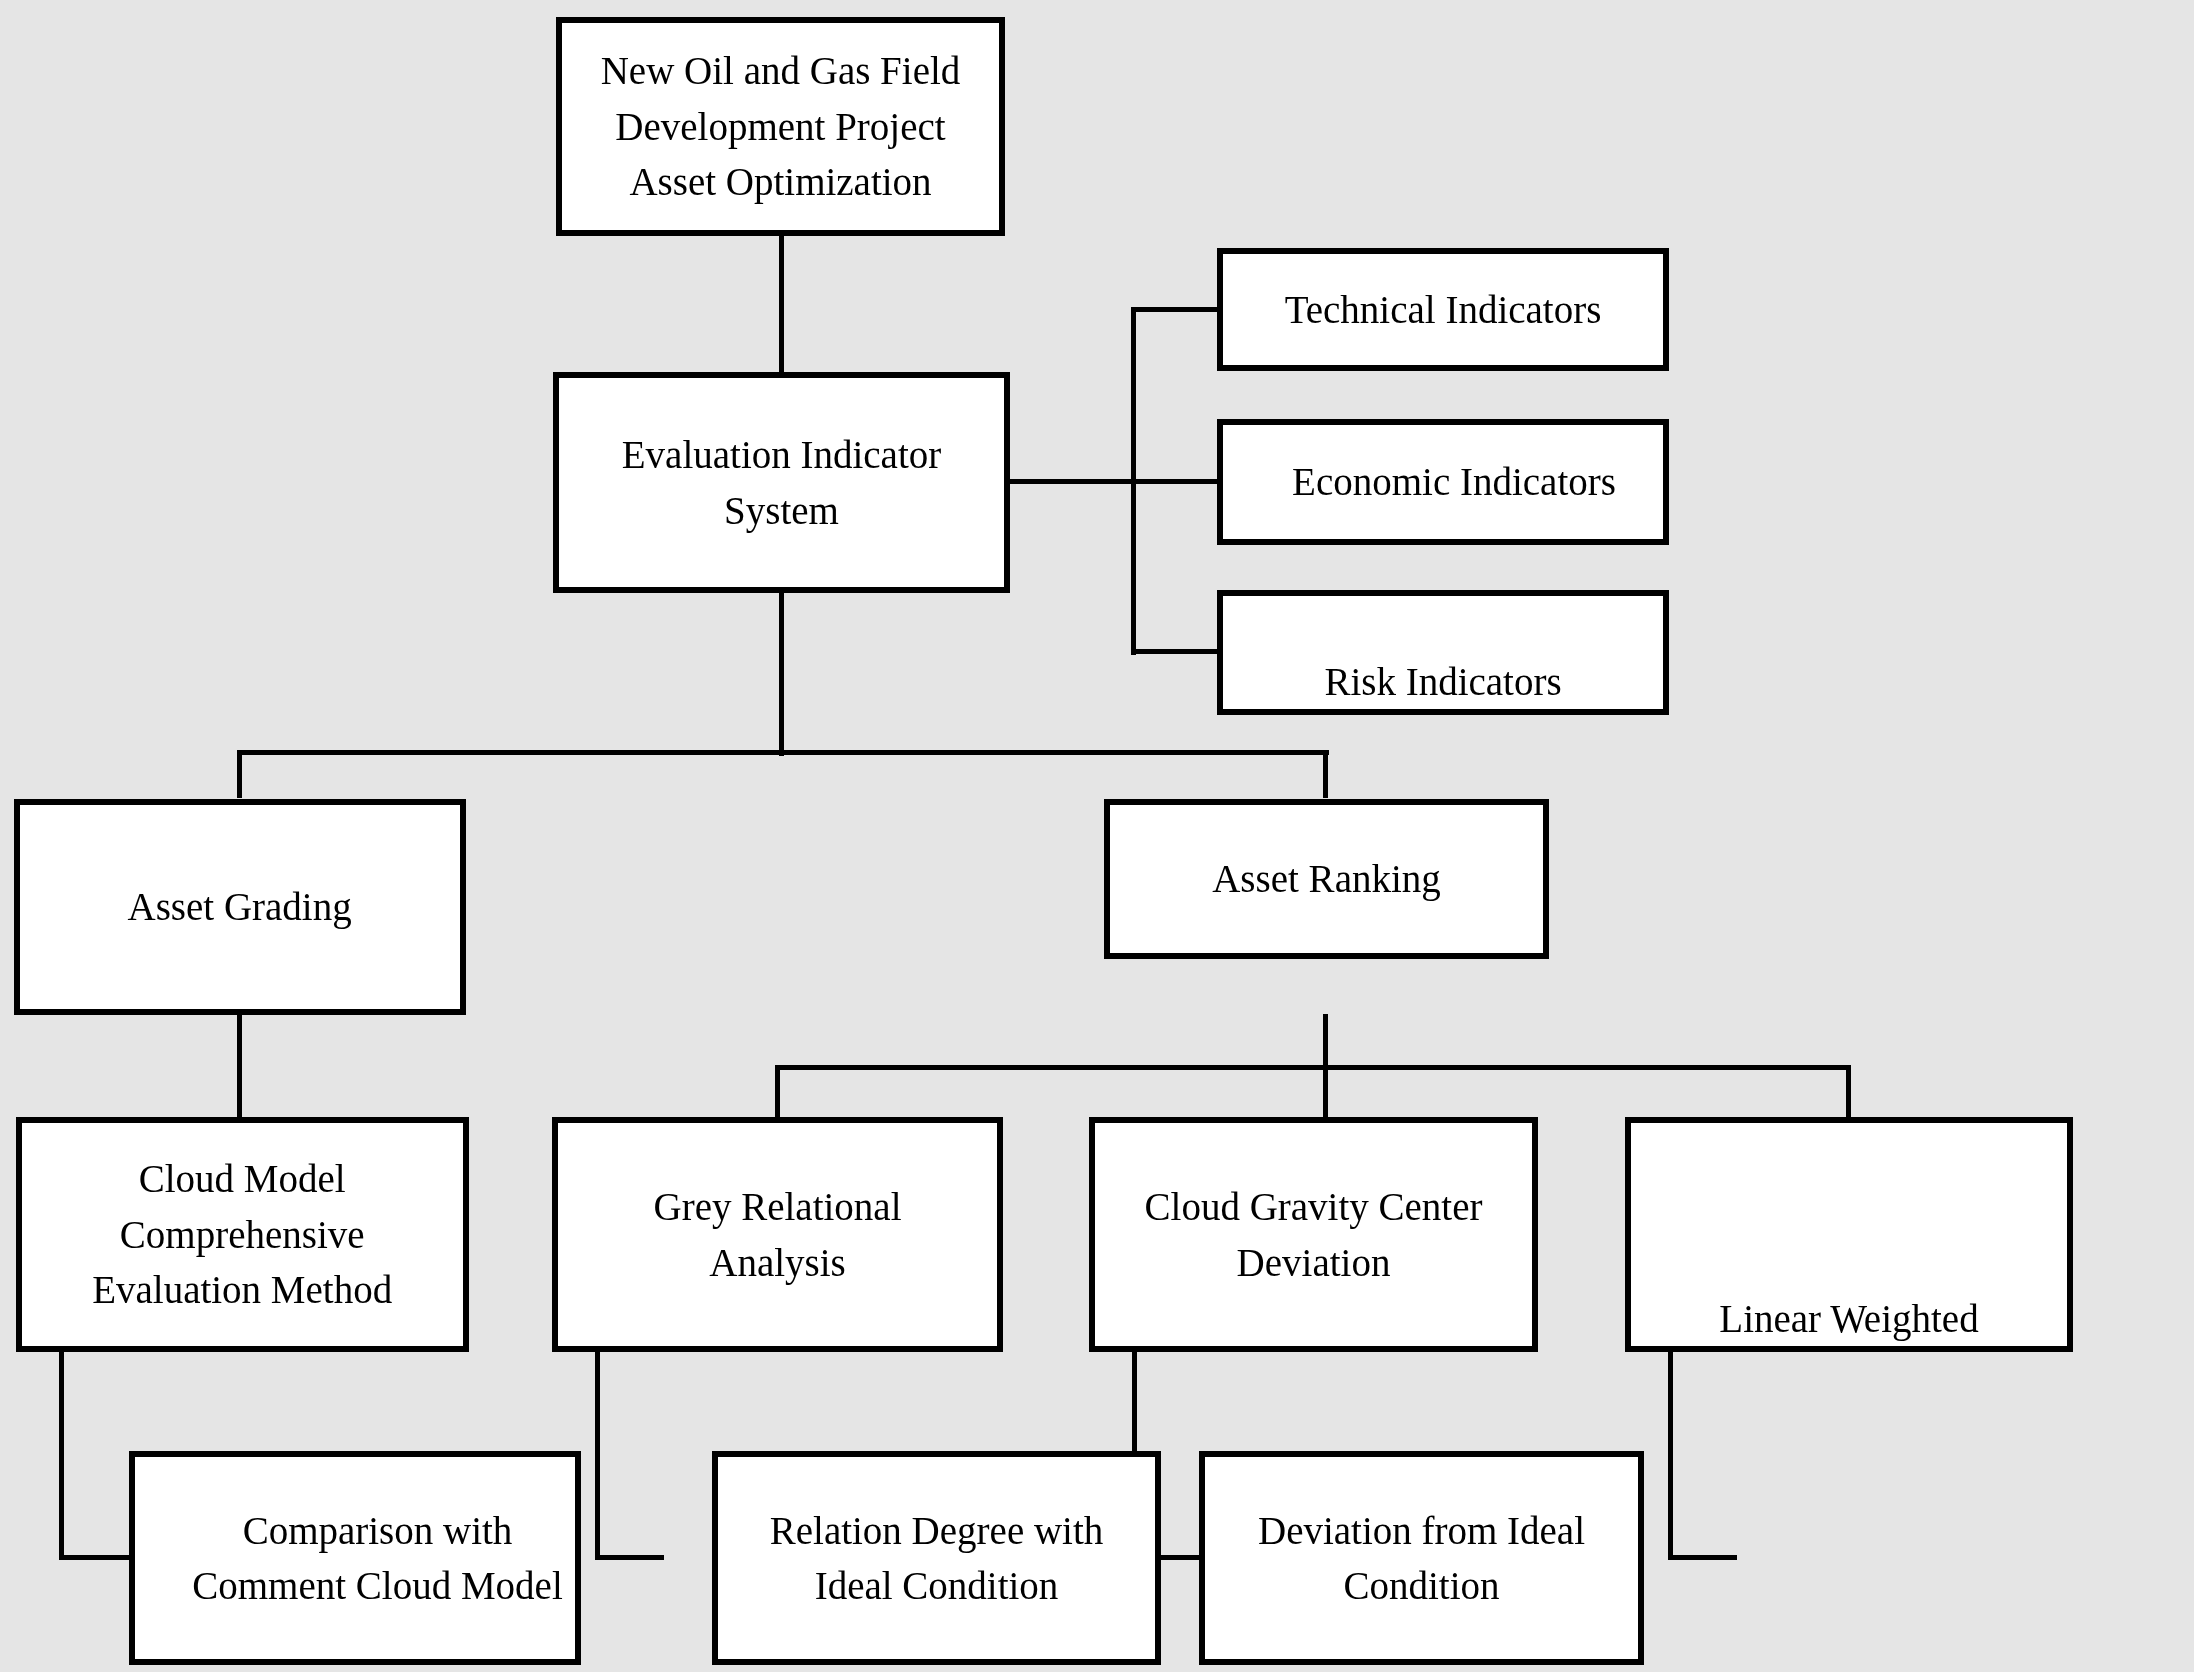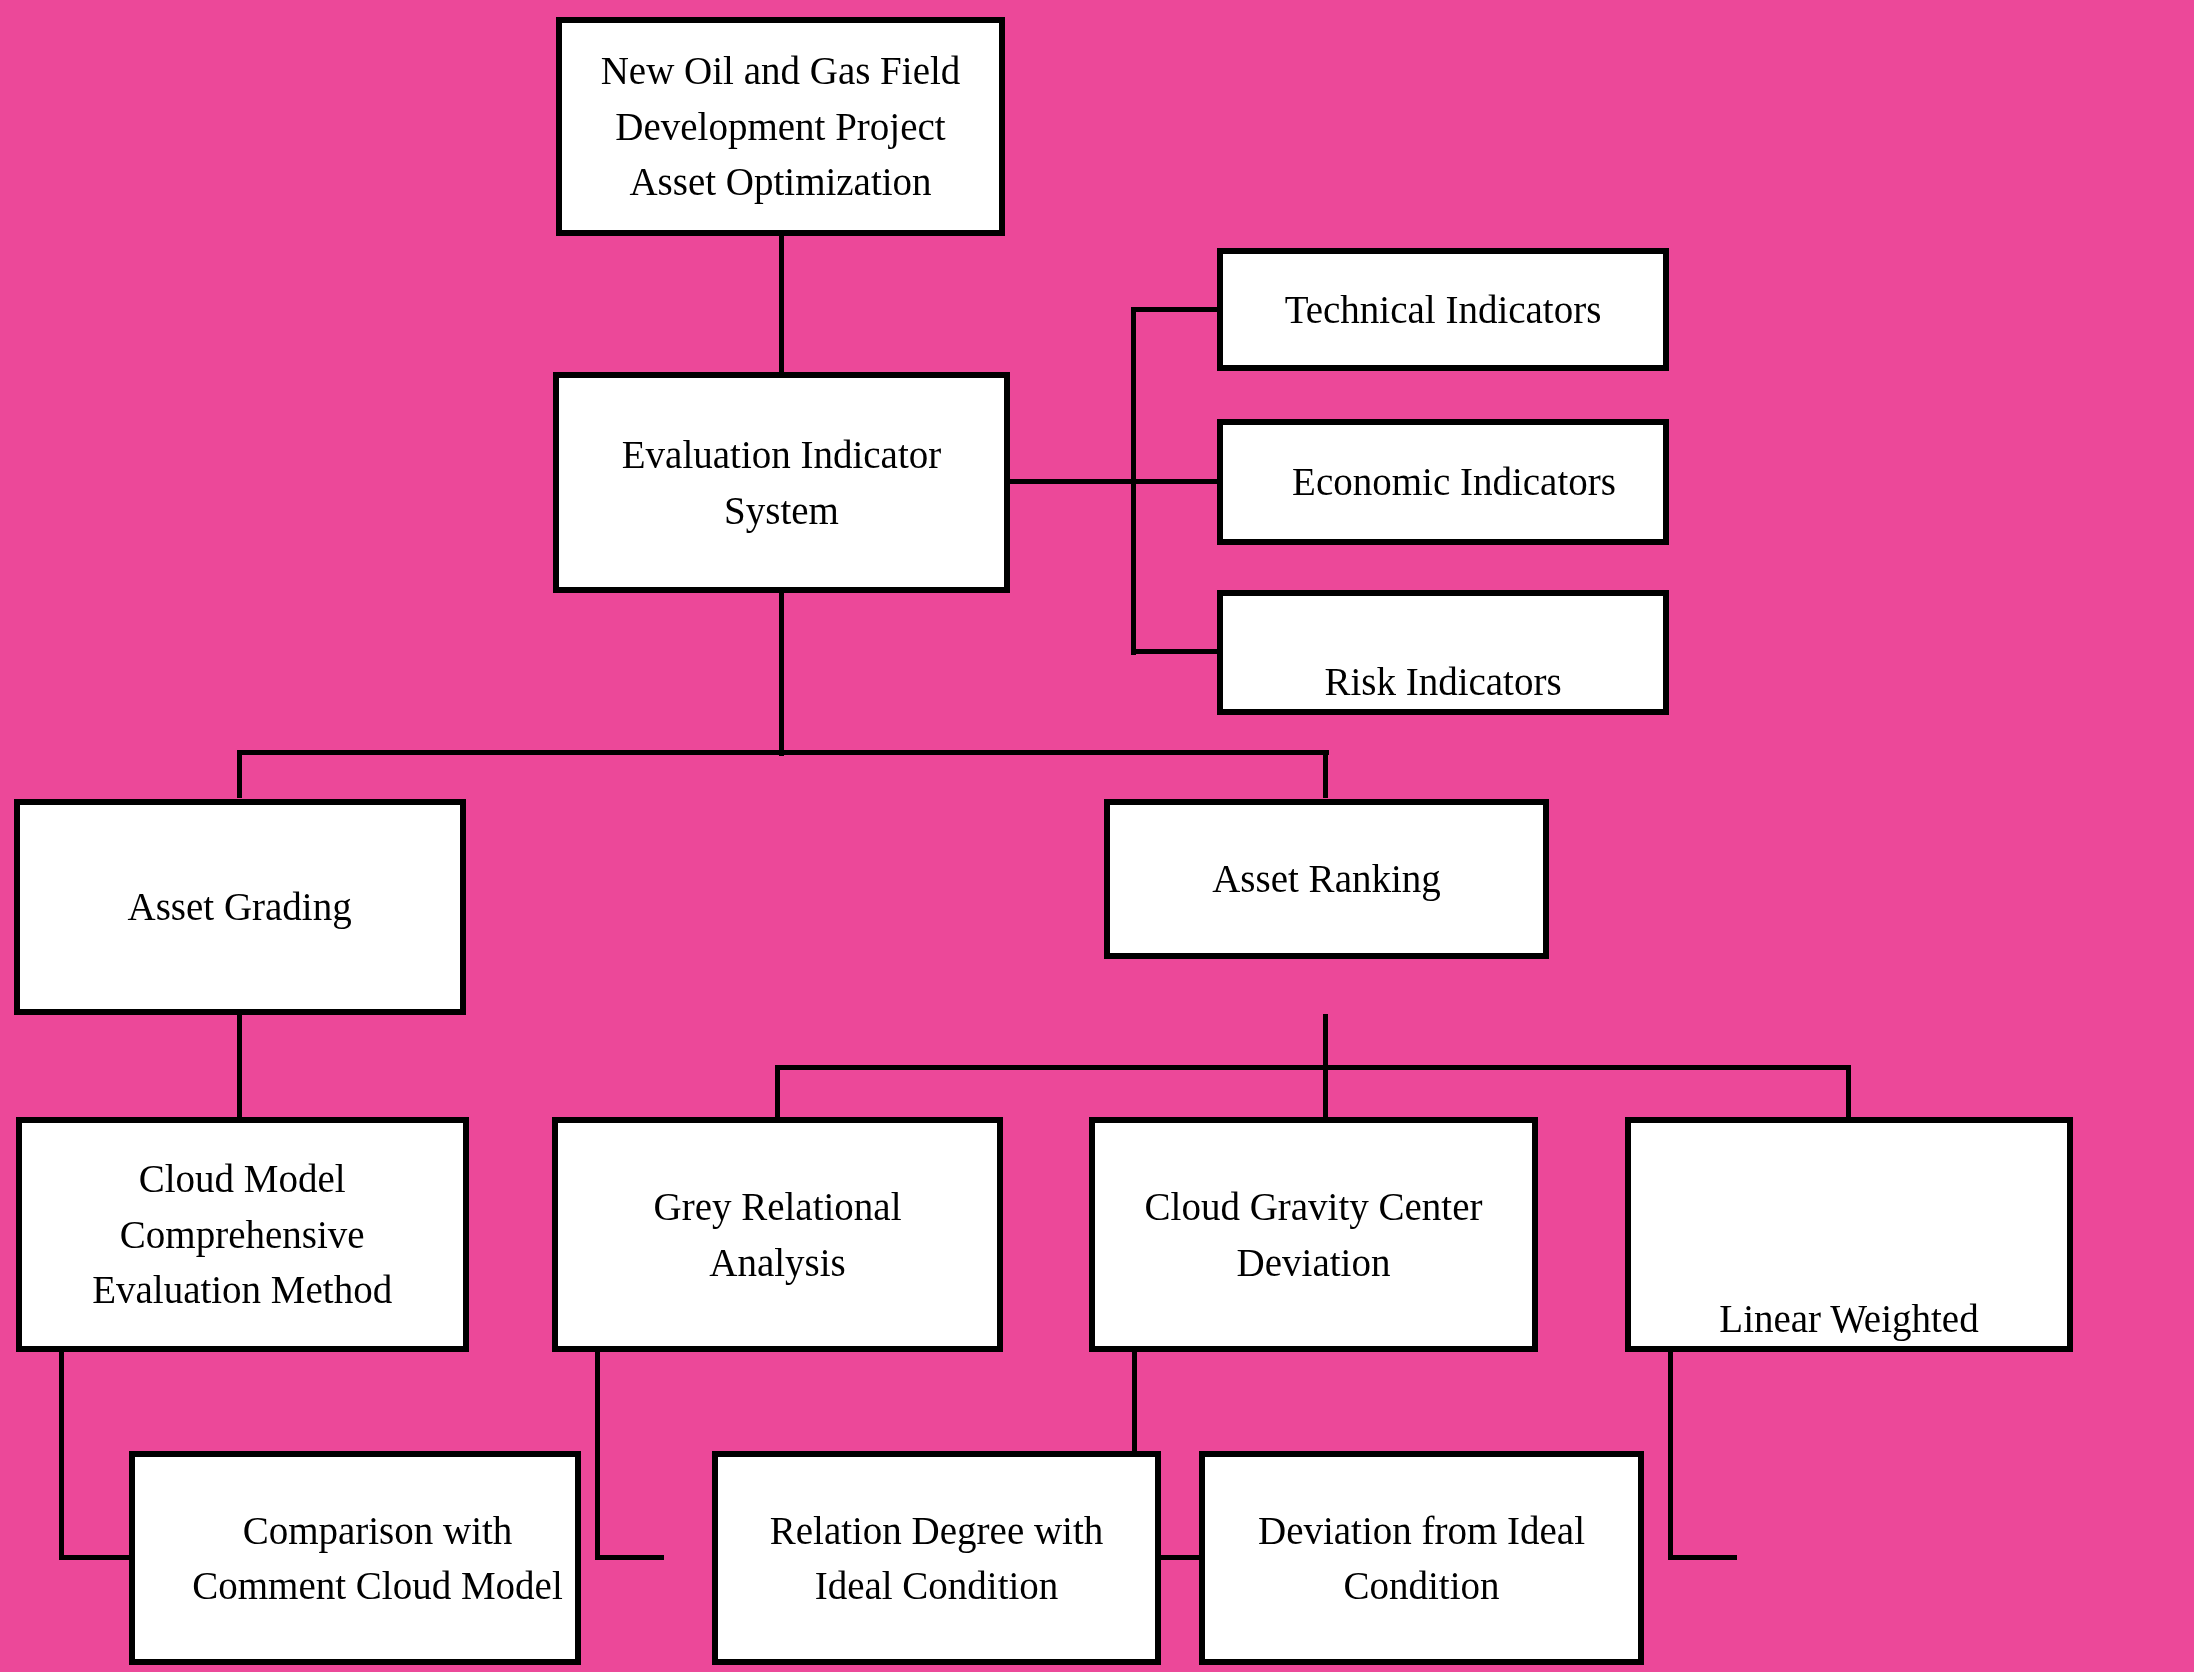--- a/index.html
+++ b/index.html
@@ -4,21 +4,21 @@
 <style>
   html, body {
     margin: 0;
     padding: 0;
     background: #ffffff;
   }
   #canvas {
     position: relative;
     width: 2194px;
     height: 1673px;
-    background: #ec4899;
+    background: #e5e5e5;
     font-family: "Liberation Serif", "DejaVu Serif", serif;
     overflow: hidden;
   }
   .node {
     position: absolute;
     box-sizing: border-box;
     border: 6.8px solid #000000;
     background: #ffffff;
     display: flex;
     align-items: center;

